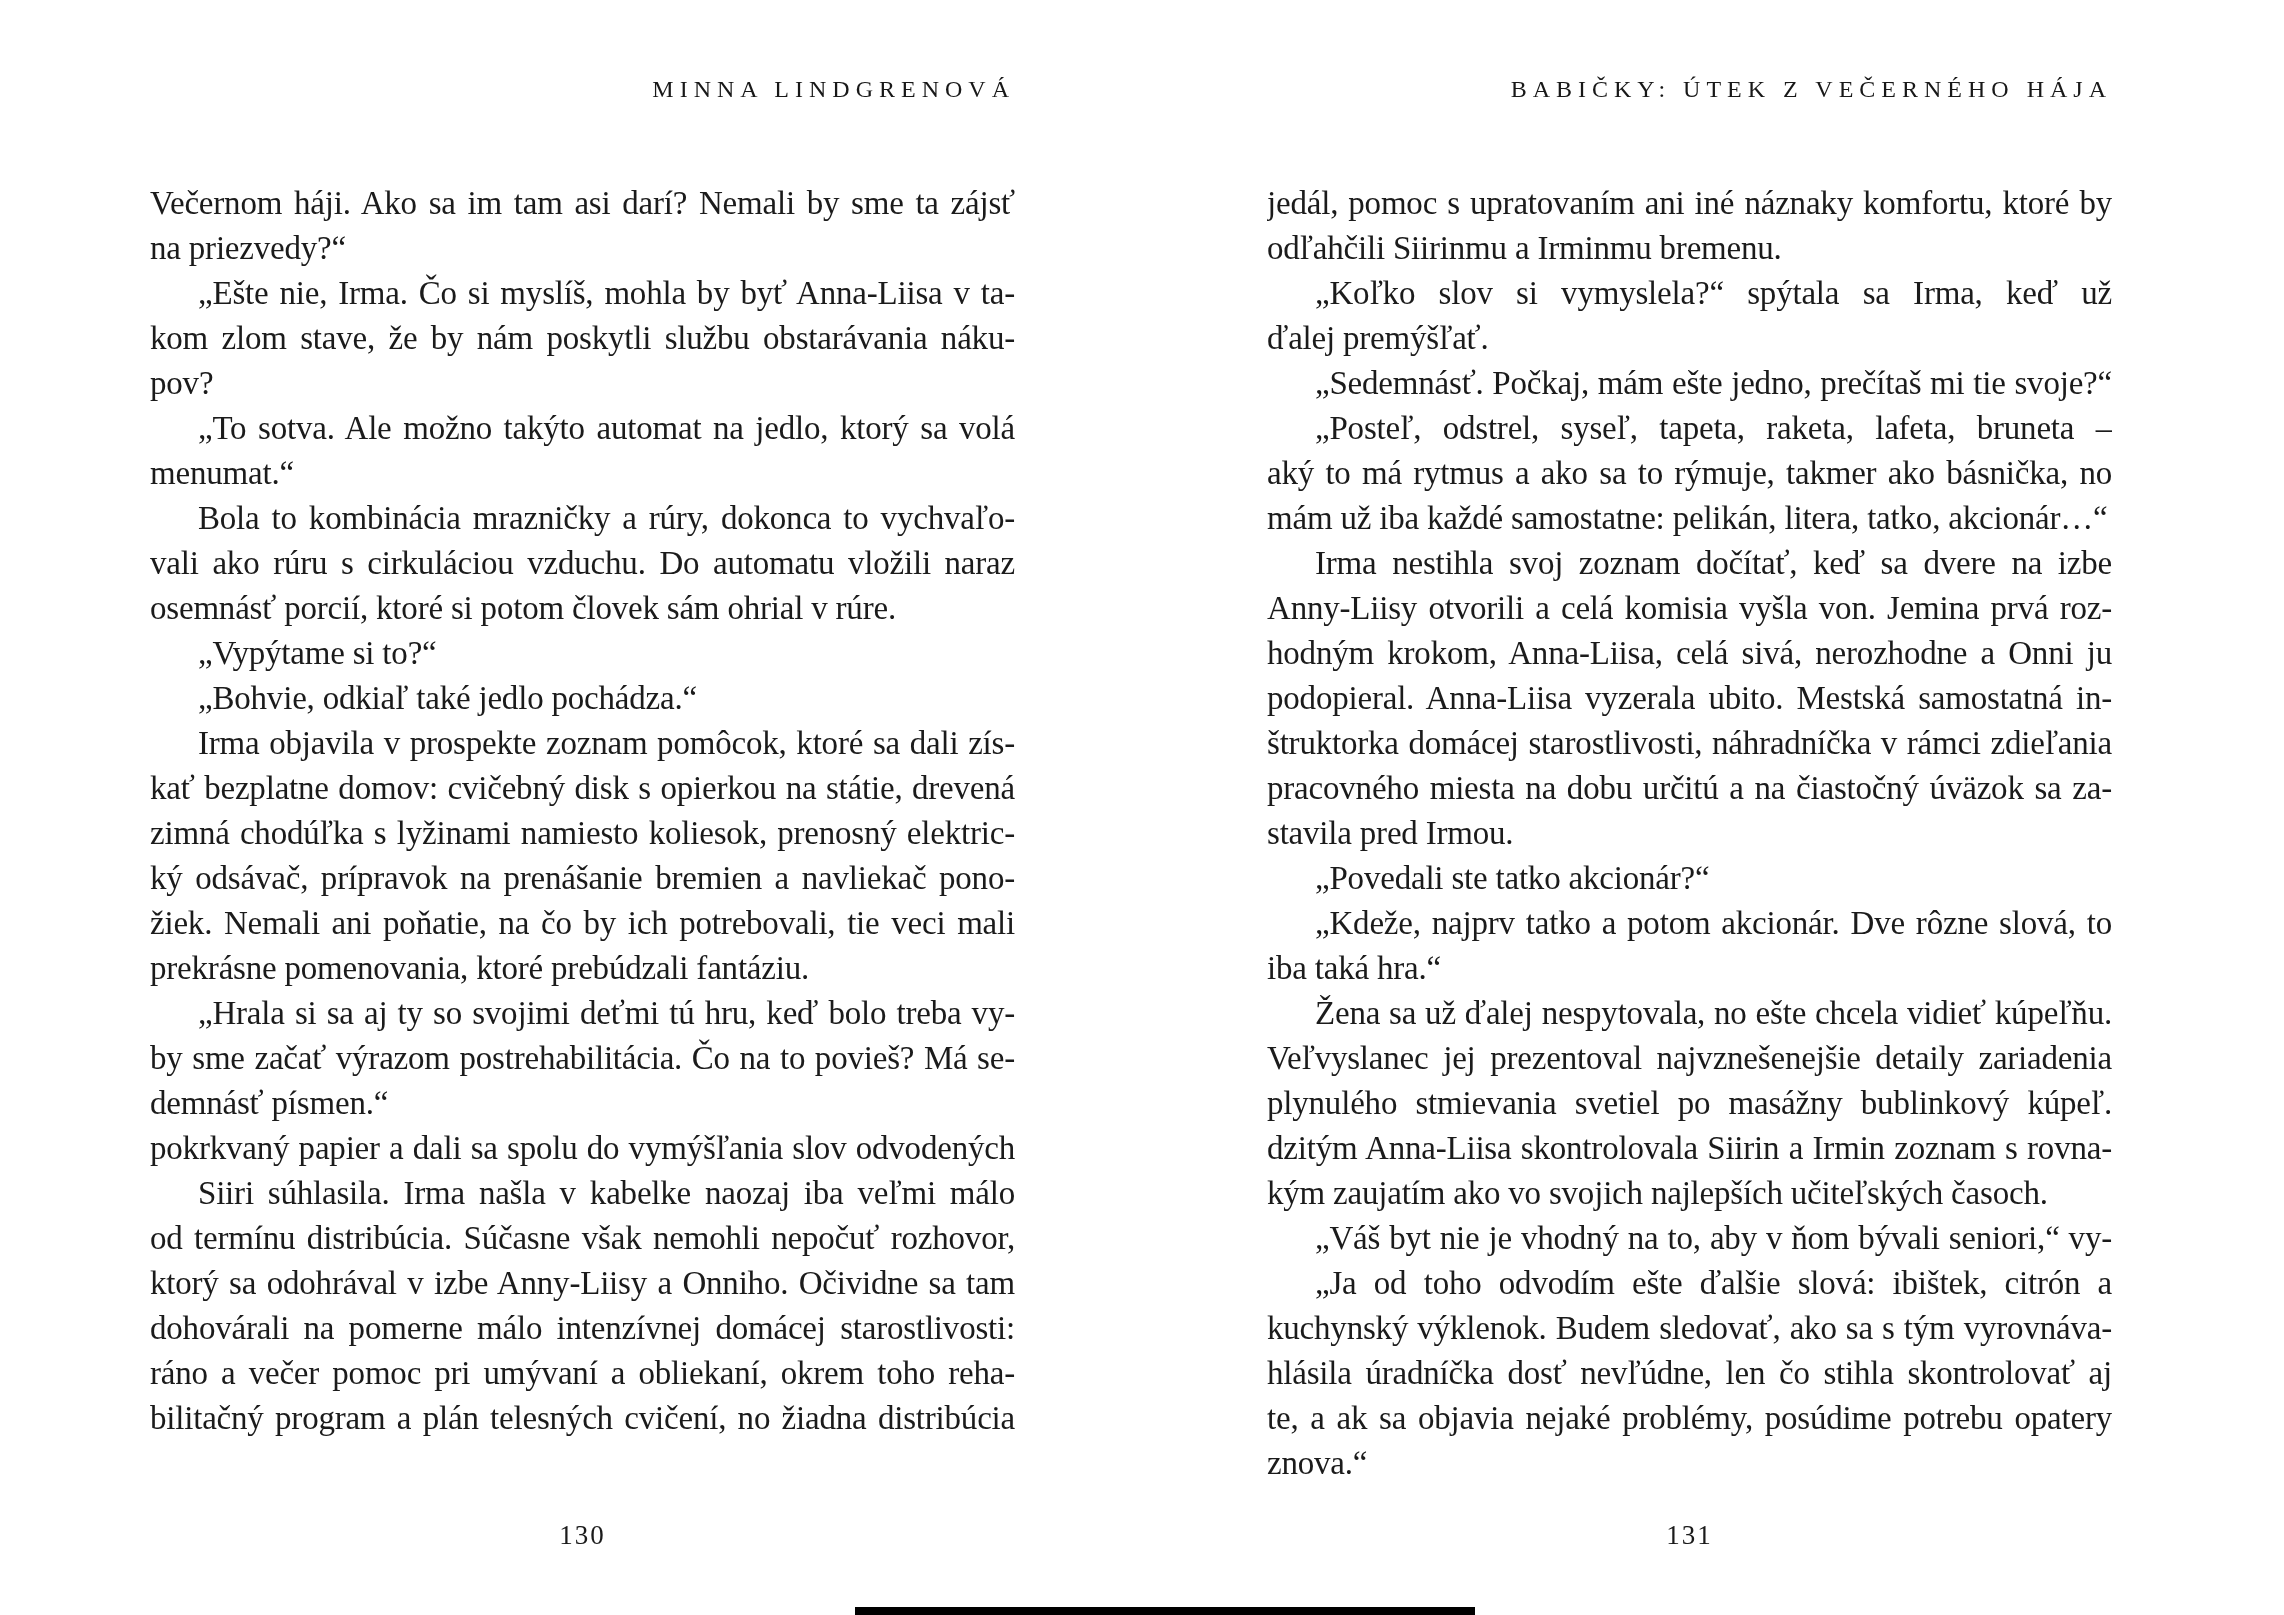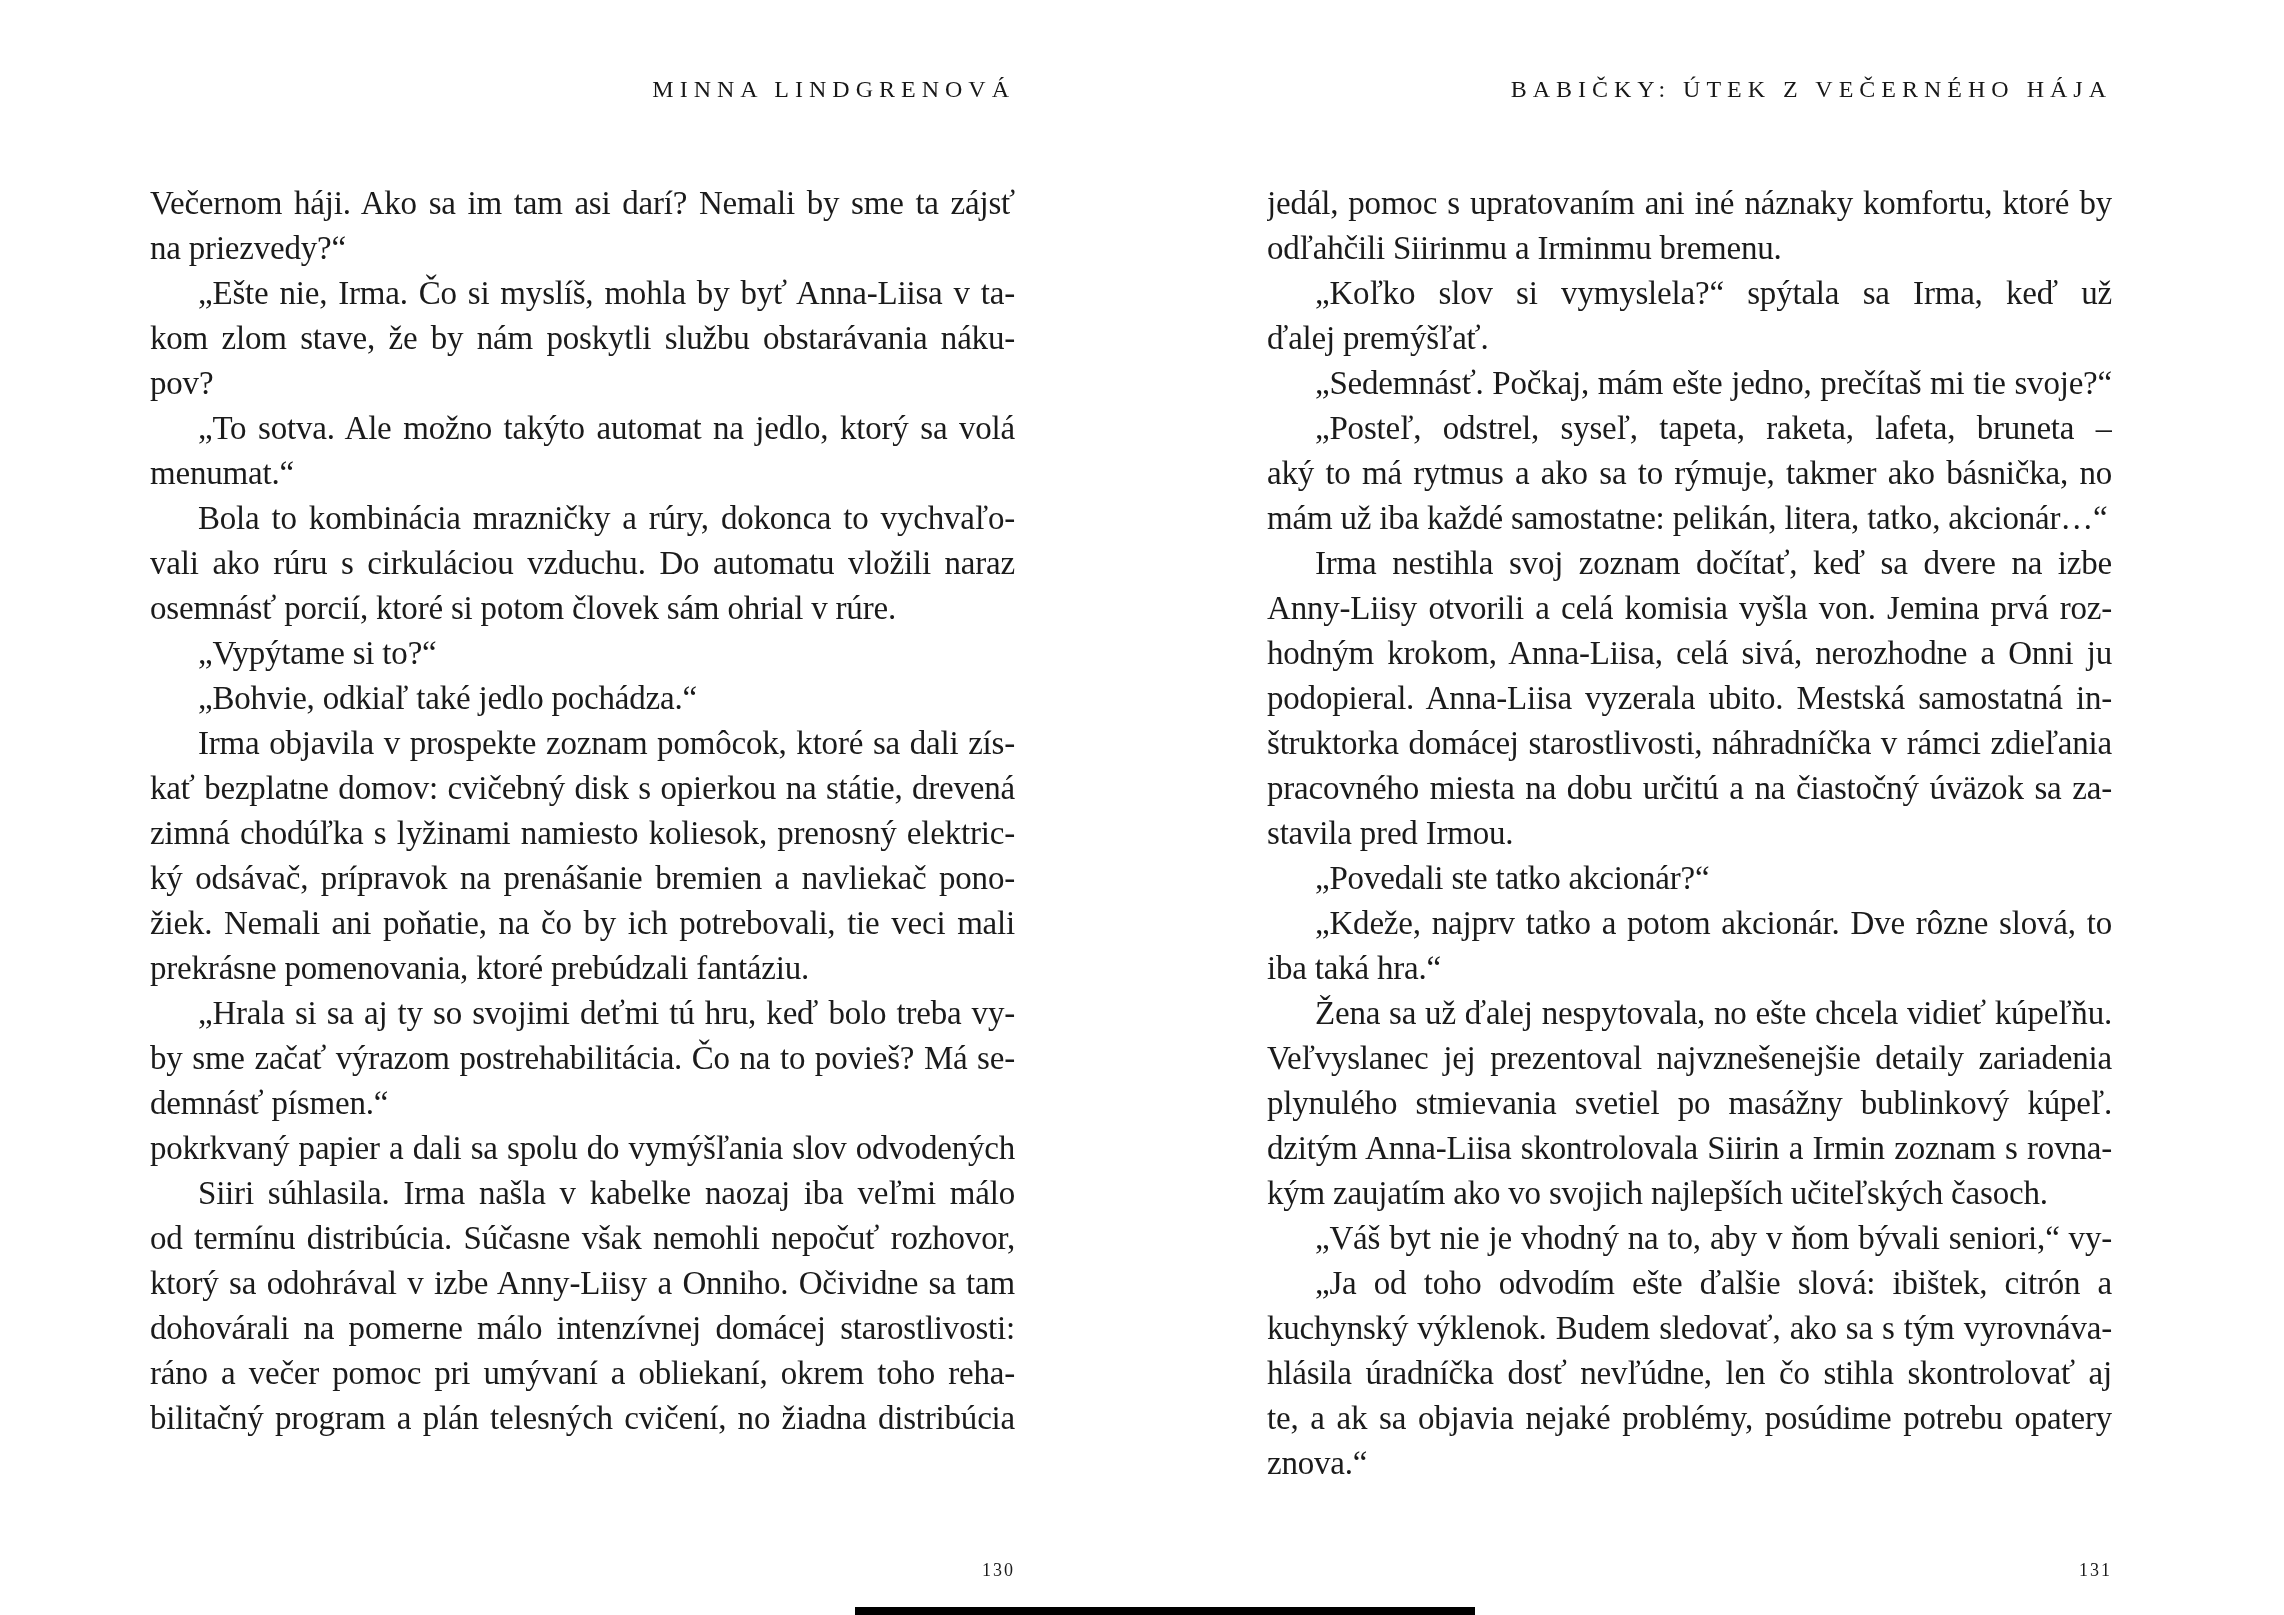--- a/index.html
+++ b/index.html
@@ -54,25 +54,24 @@
     text-align-last: justify;
   }
   .line.indent {
     text-indent: 48px;
   }
   .folio {
     position: absolute;
     top: 1520px;
     left: 0;
     right: 0;
-    text-align: right;
-    font-size: 18px;
+    text-align: center;
+    font-size: 27px;
     letter-spacing: 2px;
     color: #1b1b1b;
-    margin-top: 40px;
   }
   .bottom-bar {
     position: absolute;
     left: 855px;
     bottom: 0;
     width: 620px;
     height: 8px;
     background: #000000;
   }
 </style>

